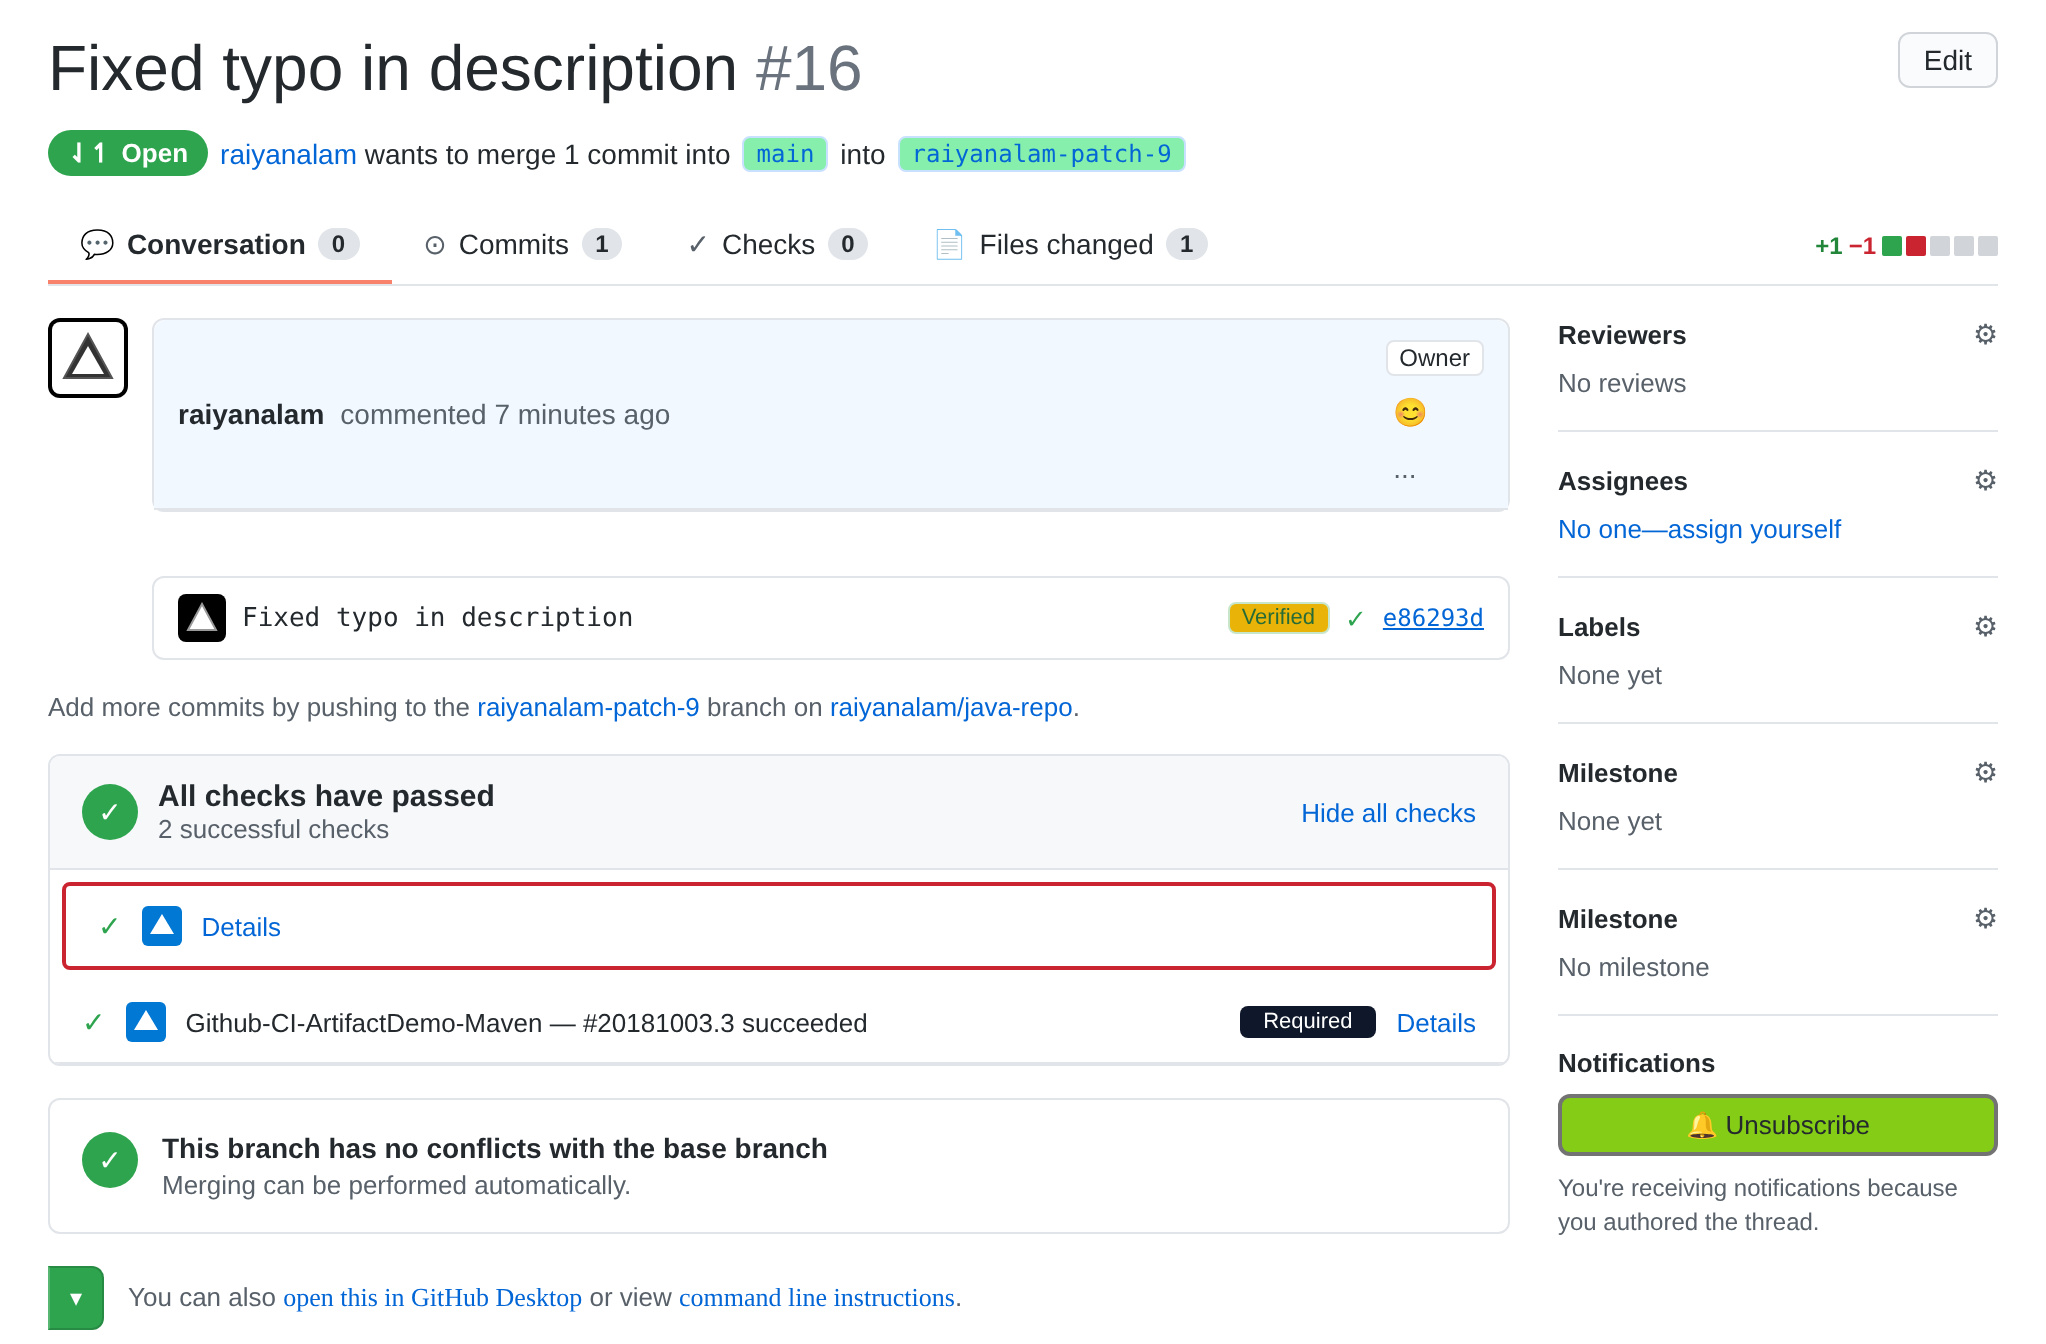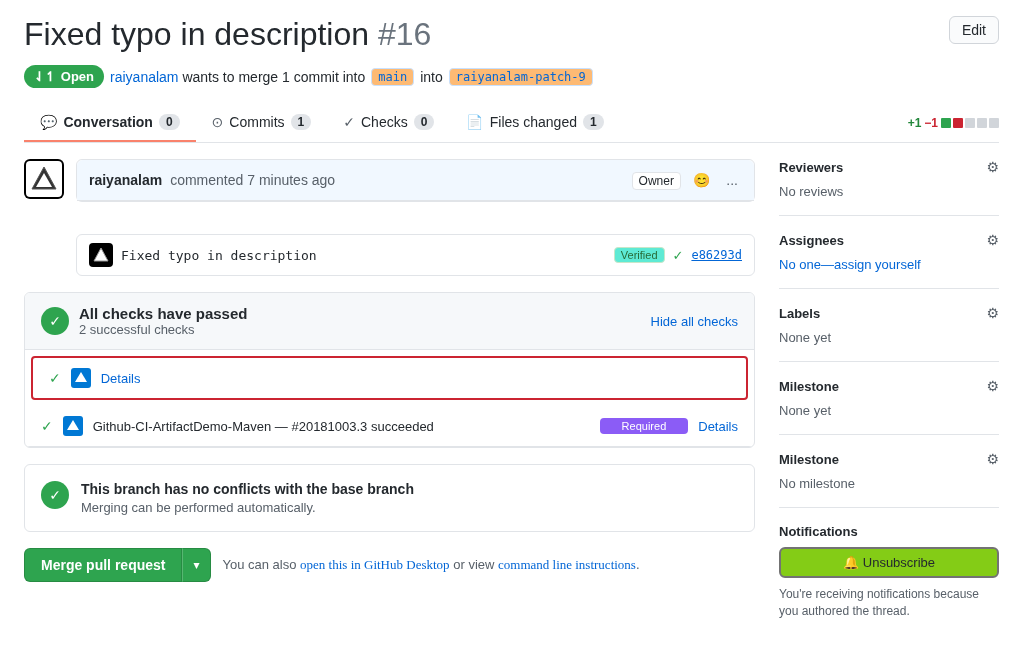--- a/index.html
+++ b/index.html
@@ -9,21 +9,21 @@
     
     .pr-header { display: flex; justify-content: space-between; align-items: flex-start; margin-bottom: 12px; }
     .pr-title { font-size: 32px; font-weight: 400; color: #24292e; }
     .pr-number { color: #6a737d; font-weight: 300; }
     .edit-button { border: 1px solid #d1d5da; border-radius: 6px; background: #fafbfc; padding: 5px 12px; font-size: 14px; cursor: pointer; color: #24292e; }
     
     .pr-subtitle { display: flex; align-items: center; gap: 6px; margin-bottom: 16px; font-size: 14px; color: #24292e; }
     .open-badge { background: #2ea44f; color: #fff; border-radius: 20px; padding: 4px 10px; font-size: 13px; font-weight: 600; display: inline-flex; align-items: center; gap: 5px; }
     .open-badge-icon { font-size: 13px; }
     .pr-subtitle a { color: #0366d6; text-decoration: none; }
-    .branch-tag { background: #fdba74; color: #0366d6; border: 1px solid #c8e1ff; border-radius: 4px; padding: 1px 6px; font-size: 12px; font-family: monospace; }
+    .branch-tag { background: #86efac; color: #0366d6; border: 1px solid #c8e1ff; border-radius: 4px; padding: 1px 6px; font-size: 12px; font-family: monospace; }
     
     .tabs-bar { display: flex; align-items: center; border-bottom: 1px solid #e1e4e8; margin-bottom: 0; gap: 0; }
     .tab { display: flex; align-items: center; gap: 6px; padding: 10px 16px; font-size: 14px; color: #24292e; cursor: pointer; border-bottom: 2px solid transparent; text-decoration: none; white-space: nowrap; }
     .tab.active { border-bottom: 2px solid #f9826c; font-weight: 600; }
     .tab-icon { font-size: 14px; color: #586069; }
     .tab-count { background: #e1e4e8; border-radius: 20px; padding: 1px 7px; font-size: 12px; color: #24292e; font-weight: 600; }
     .diff-stats { margin-left: auto; display: flex; align-items: center; gap: 3px; font-size: 12px; font-weight: 600; }
     .additions { color: #22863a; }
     .deletions { color: #cb2431; }
     .diff-bar { display: inline-flex; gap: 2px; }
@@ -35,57 +35,57 @@
     .main-content { display: flex; gap: 24px; padding-top: 16px; }
     .content-area { flex: 1; min-width: 0; }
     .sidebar { width: 220px; flex-shrink: 0; }
     
     
     .comment-box { border: 1px solid #e1e4e8; border-radius: 6px; margin-bottom: 16px; background: #fff; }
     .comment-header { background: #f1f8ff; border-bottom: 1px solid #e1e4e8; padding: 10px 12px; display: flex; align-items: center; justify-content: space-between; border-radius: 6px 6px 0 0; }
     .comment-header-left { display: flex; align-items: center; gap: 8px; }
     .comment-author { font-weight: 600; color: #24292e; }
     .comment-time { color: #586069; }
-    .comment-header-right { display: flex; align-items: flex-end; gap: 8px; }
+    .comment-header-right { display: flex; align-items: flex-start; gap: 8px; flex-direction: column; }
     .owner-badge { border: 1px solid #e1e4e8; border-radius: 4px; padding: 1px 6px; font-size: 12px; color: #24292e; background: #fff; }
     .comment-action-btn { background: none; border: none; cursor: pointer; color: #586069; font-size: 14px; padding: 2px 4px; }
     .comment-body { padding: 12px 16px; color: #586069; font-style: italic; }
     
     
     .avatar { width: 40px; height: 40px; border-radius: 6px; background: #000; display: flex; align-items: center; justify-content: center; flex-shrink: 0; }
     .avatar-inner { width: 36px; height: 36px; background: #fff; border-radius: 4px; display: flex; align-items: center; justify-content: center; }
     
     .comment-with-avatar { display: flex; gap: 12px; margin-bottom: 16px; }
     
     
     .commit-line { display: flex; align-items: center; gap: 8px; padding: 8px 12px; border: 1px solid #e1e4e8; border-radius: 6px; margin-left: 52px; margin-bottom: 16px; background: #fff; font-size: 13px; }
     .commit-avatar-small { width: 24px; height: 24px; background: #000; border-radius: 4px; display: flex; align-items: center; justify-content: center; flex-shrink: 0; }
     .commit-msg { font-family: monospace; color: #24292e; flex: 1; }
-    .verified-badge { background: #5eead4; color: #276c37; border: 1px solid #c8e6c9; border-radius: 4px; padding: 1px 6px; font-size: 11px; }
+    .verified-badge { background: #eab308; color: #276c37; border: 1px solid #c8e6c9; border-radius: 4px; padding: 1px 6px; font-size: 11px; }
     .commit-check { color: #2ea44f; font-size: 13px; }
     .commit-sha { font-family: monospace; color: #0366d6; font-size: 12px; }
     
     
     .info-text { font-size: 13px; color: #586069; margin-bottom: 16px; margin-left: 0; }
     .info-text a { color: #0366d6; text-decoration: none; }
     
     
     .checks-box { border: 1px solid #e1e4e8; border-radius: 6px; margin-bottom: 16px; overflow: hidden; }
     .checks-header { background: #f6f8fa; padding: 12px 16px; display: flex; align-items: center; gap: 10px; border-bottom: 1px solid #e1e4e8; }
     .checks-title-area { flex: 1; }
     .checks-title { font-weight: 600; font-size: 15px; color: #24292e; }
     .checks-subtitle { font-size: 13px; color: #586069; }
     .hide-checks-btn { color: #0366d6; background: none; border: none; cursor: pointer; font-size: 13px; }
     .green-circle { width: 28px; height: 28px; background: #2ea44f; border-radius: 50%; display: flex; align-items: center; justify-content: center; color: white; font-size: 14px; flex-shrink: 0; }
     
     
     .check-row { display: flex; align-items: center; gap: 10px; padding: 10px 16px; border-bottom: 1px solid #e1e4e8; }
     .check-name { font-size: 13px; color: #24292e; flex: 1; }
     .details-link { color: #0366d6; font-size: 13px; text-decoration: none; }
-    .required-badge { background: #8b5cf6; color: #fff; border-radius: 4px; padding: 2px 22px; font-size: 11px; }
+    .required-badge { background: #0f172a; color: #fff; border-radius: 4px; padding: 2px 12px; font-size: 11px; }
     .azure-icon { width: 20px; height: 20px; background: #0078d4; border-radius: 3px; display: flex; align-items: center; justify-content: center; color: white; font-size: 10px; flex-shrink: 0; }
     .check-green { color: #2ea44f; font-size: 14px; }
     
     
     .no-conflict-box { border: 1px solid #e1e4e8; border-radius: 6px; padding: 16px; margin-bottom: 16px; display: flex; align-items: flex-start; gap: 12px; }
     .no-conflict-text h4 { font-size: 14px; font-weight: 600; color: #24292e; margin-bottom: 3px; }
     .no-conflict-text p { font-size: 13px; color: #586069; }
     
     
     .merge-area { display: flex; align-items: center; gap: 12px; margin-bottom: 16px; }
@@ -200,20 +200,26 @@
           <svg width="16" height="16" viewBox="0 0 16 16">
             <polygon points="8,1 15,14 1,14" fill="#fff" stroke="#999" stroke-width="1"></polygon>
           </svg>
         </div>
         <span class="commit-msg">Fixed typo in description</span>
         <span class="verified-badge">Verified</span>
         <span class="commit-check">✓</span>
         <a href="#" class="commit-sha">e86293d</a>
       </div>
 
+      <p class="info-text">
+        Add more commits by pushing to the 
+        <a href="#">raiyanalam-patch-9</a>
+        branch on 
+        <a href="#">raiyanalam/java-repo</a>.
+      </p>
 
       <div class="checks-box">
         <div class="checks-header">
           <div class="green-circle">✓</div>
           <div class="checks-title-area">
             <div class="checks-title">All checks have passed</div>
             <div class="checks-subtitle">2 successful checks</div>
           </div>
           <button class="hide-checks-btn">Hide all checks</button>
         </div>
@@ -250,21 +256,20 @@
       <div class="no-conflict-box">
         <div class="green-circle">✓</div>
         <div class="no-conflict-text">
           <h4>This branch has no conflicts with the base branch</h4>
           <p>Merging can be performed automatically.</p>
         </div>
       </div>
 
       <div class="merge-area">
         <div class="merge-btn-group">
-          <button class="merge-btn">Merge pull request</button>
           <button class="merge-dropdown">▾</button>
         </div>
         <span class="merge-note">
           You can also <a href="#">open this in GitHub Desktop</a> or view <a href="#">command line instructions</a>.
         </span>
       </div>
 
     </div>
 
     <div class="sidebar">

